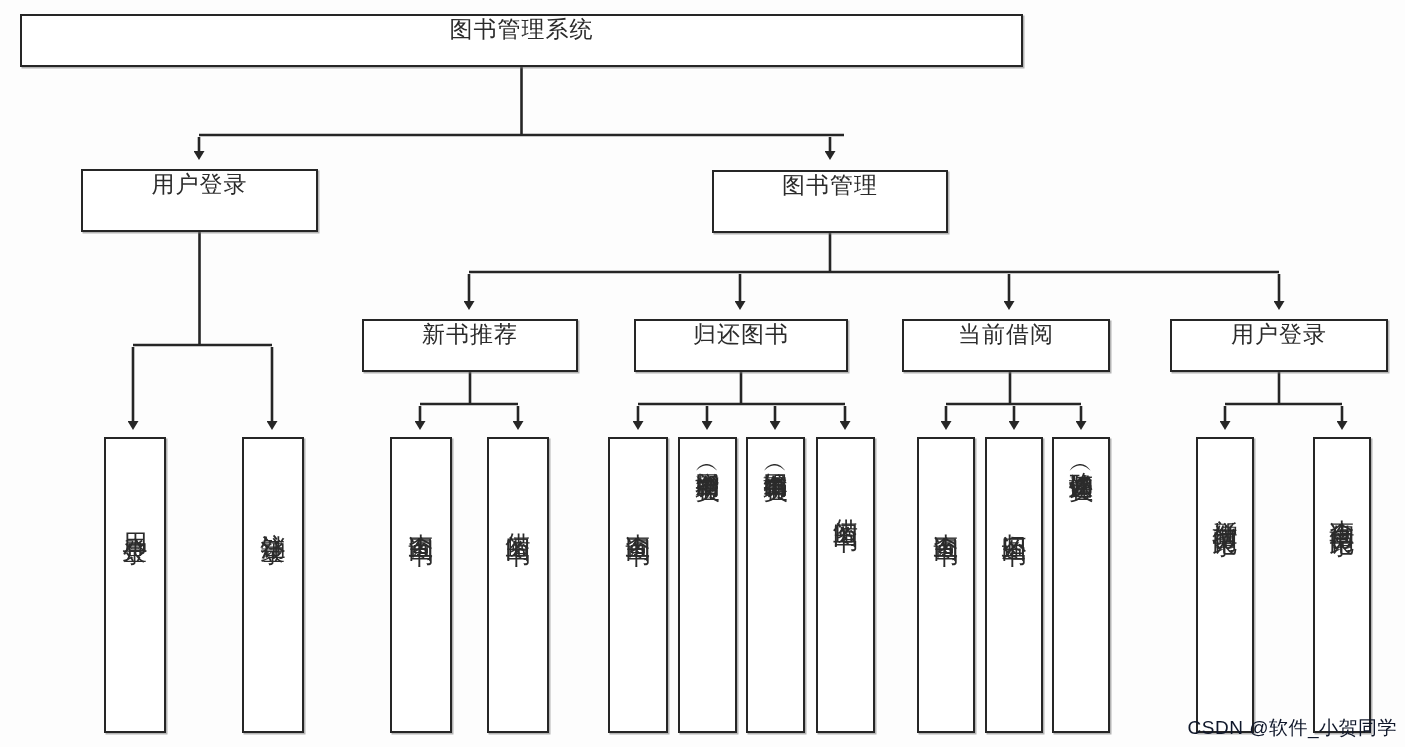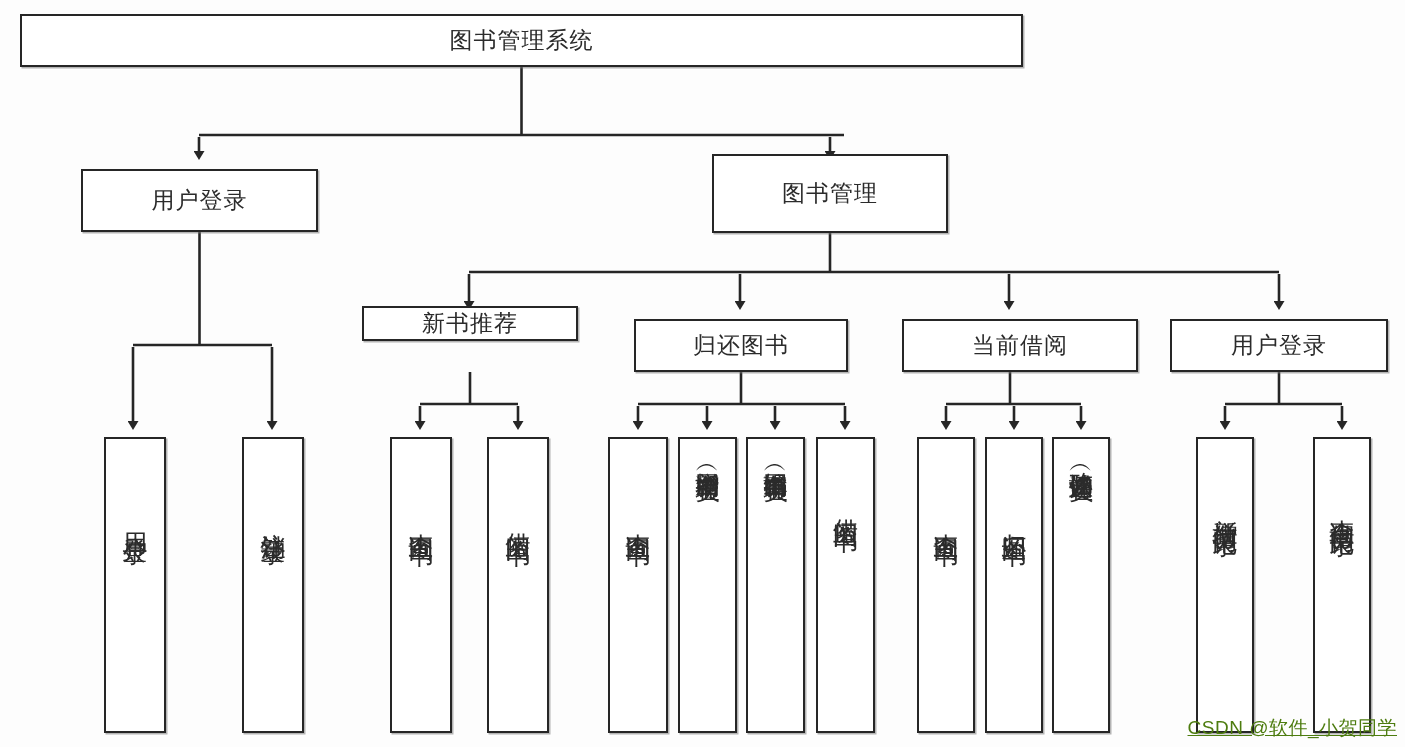--- a/index.html
+++ b/index.html
@@ -29,21 +29,21 @@
     height: 747px;
     pointer-events: none;
   }
   .node {
     position: absolute;
     box-sizing: border-box;
     background: #ffffff;
     border: 2px solid #262626;
     box-shadow: 1.5px 1.5px 0 rgba(120,120,120,0.55);
     display: flex;
-    align-items: center;
+    align-items: flex-start;
     justify-content: center;
     color: #2b2b2b;
   }
   .node .label {
     display: block;
     text-align: center;
     white-space: nowrap;
     line-height: 1.18;
   }
   .node.horiz .label {
@@ -73,25 +73,24 @@
     padding-top: 46px;
   }
   .node.vert.topish .label {
     padding-top: 0px;
   }
   .watermark {
     position: absolute;
     right: 8px;
     bottom: 6px;
     font-size: 19px;
-    color: #4d7c0f;
+    color: #0f172a;
     letter-spacing: 0.5px;
     white-space: nowrap;
     font-family: "Liberation Sans", "DejaVu Sans", sans-serif;
-    text-decoration: underline;
   }
 </style>
 </head>
 <body>
 
 <div id="diagram-root">
 
   <svg class="wires" viewBox="0 0 1405 747">
     <defs>
       <marker id="arrow" markerWidth="9" markerHeight="11" refX="1" refY="5.5" orient="auto" markerUnits="userSpaceOnUse">
@@ -142,31 +141,31 @@
     </g>
   </svg>
 
   <div class="node horiz" style="left:20px; top:14px; width:1003px; height:53px;">
     <span class="label">图书管理系统</span>
   </div>
 
   <div class="node horiz" style="left:81px; top:169px; width:237px; height:63px;">
     <span class="label">用户登录</span>
   </div>
-  <div class="node horiz" style="left:712px; top:154px; width:236px; height:79px;">
+  <div class="node horiz" style="left:712px; top:170px; width:236px; height:63px;">
     <span class="label">图书管理</span>
   </div>
 
-  <div class="node horiz" style="left:362px; top:306px; width:216px; height:35px;">
+  <div class="node horiz" style="left:362px; top:319px; width:216px; height:53px;">
     <span class="label">新书推荐</span>
   </div>
   <div class="node horiz" style="left:634px; top:319px; width:214px; height:53px;">
     <span class="label">归还图书</span>
   </div>
-  <div class="node horiz" style="left:902px; top:319px; width:236px; height:53px;">
+  <div class="node horiz" style="left:902px; top:319px; width:208px; height:53px;">
     <span class="label">当前借阅</span>
   </div>
   <div class="node horiz" style="left:1170px; top:319px; width:218px; height:53px;">
     <span class="label">用户登录</span>
   </div>
 
   <div class="node vert mid" style="left:104px; top:437px; width:62px; height:296px;">
     <span class="label">用户登录</span>
   </div>
   <div class="node vert mid" style="left:242px; top:437px; width:62px; height:296px;">

